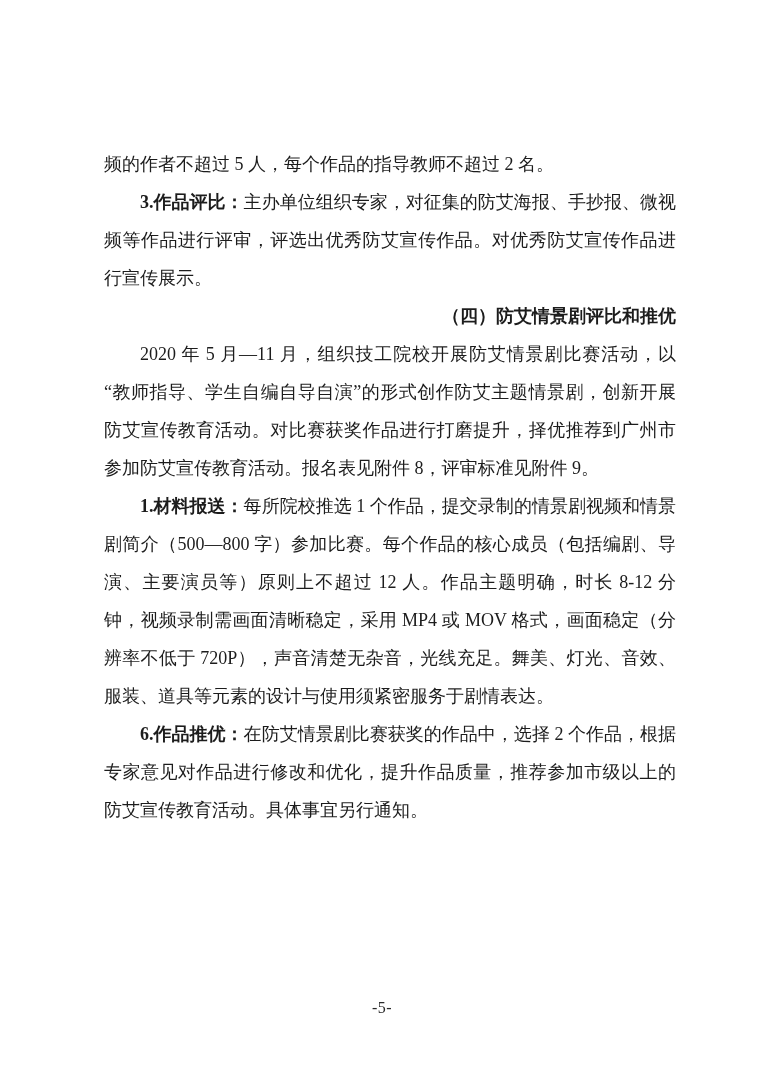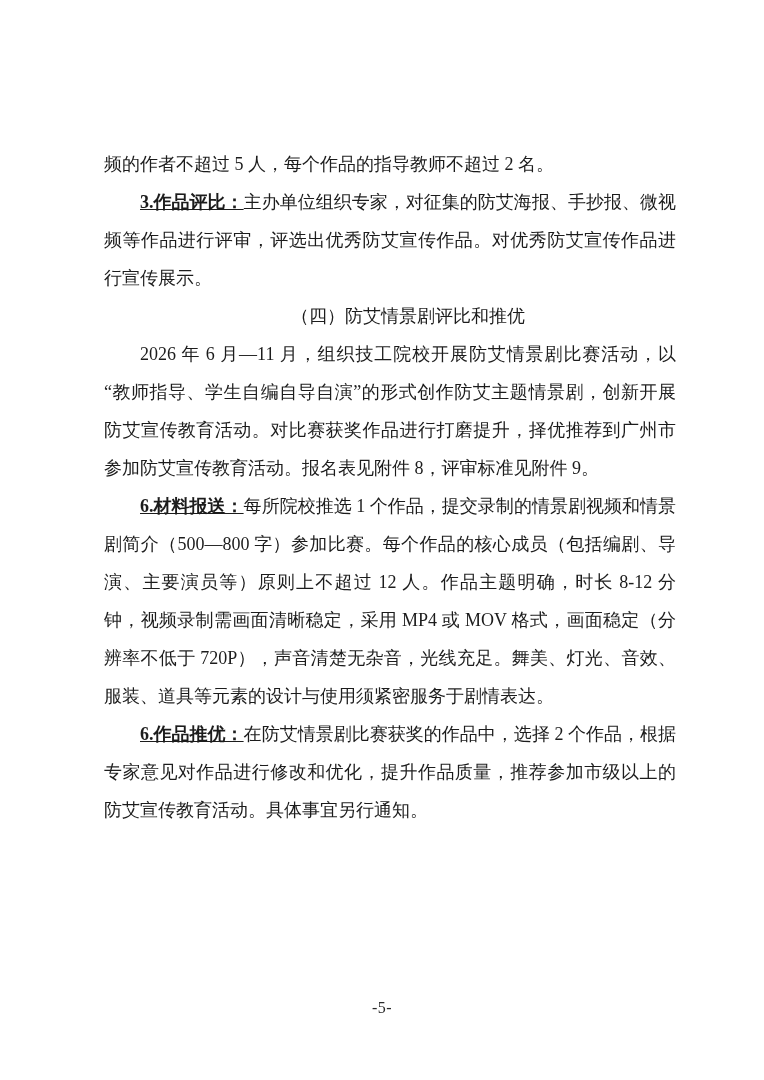--- a/index.html
+++ b/index.html
@@ -30,26 +30,25 @@
     text-align: justify;
   }
   .doc-content p {
     margin: 0;
     padding: 0;
   }
   .doc-content p.indent {
     text-indent: 2em;
   }
   .doc-content p.heading {
-    font-weight: normal;
-    text-align: center;
+    font-weight: bold;
+    text-align: right;
   }
   .doc-content b.lead {
     font-weight: bold;
-    text-decoration: underline;
   }
   .page-number {
     position: absolute;
     top: 998px;
     left: 0;
     width: 764px;
     text-align: center;
     font-size: 16px;
     line-height: 20px;
     color: #2a2a2a;
@@ -57,18 +56,18 @@
   }
 </style>
 </head>
 <body>
 
 <div class="page">
   <div class="doc-content" id="doc-content">
       <p class="body">频的作者不超过 5 人，每个作品的指导教师不超过 2 名。</p>
       <p class="body indent"><b class="lead">3.作品评比：</b>主办单位组织专家，对征集的防艾海报、手抄报、微视频等作品进行评审，评选出优秀防艾宣传作品。对优秀防艾宣传作品进行宣传展示。</p>
       <p class="heading indent">（四）防艾情景剧评比和推优</p>
-      <p class="body indent">2026 年 6 月—11 月，组织技工院校开展防艾情景剧比赛活动，以“教师指导、学生自编自导自演”的形式创作防艾主题情景剧，创新开展防艾宣传教育活动。对比赛获奖作品进行打磨提升，择优推荐到广州市参加防艾宣传教育活动。报名表见附件 8，评审标准见附件 9。</p>
-      <p class="body indent"><b class="lead">6.材料报送：</b>每所院校推选 1 个作品，提交录制的情景剧视频和情景剧简介（500—800 字）参加比赛。每个作品的核心成员（包括编剧、导演、主要演员等）原则上不超过 12 人。作品主题明确，时长 8-12 分钟，视频录制需画面清晰稳定，采用 MP4 或 MOV 格式，画面稳定（分辨率不低于 720P），声音清楚无杂音，光线充足。舞美、灯光、音效、服装、道具等元素的设计与使用须紧密服务于剧情表达。</p>
+      <p class="body indent">2020 年 5 月—11 月，组织技工院校开展防艾情景剧比赛活动，以“教师指导、学生自编自导自演”的形式创作防艾主题情景剧，创新开展防艾宣传教育活动。对比赛获奖作品进行打磨提升，择优推荐到广州市参加防艾宣传教育活动。报名表见附件 8，评审标准见附件 9。</p>
+      <p class="body indent"><b class="lead">1.材料报送：</b>每所院校推选 1 个作品，提交录制的情景剧视频和情景剧简介（500—800 字）参加比赛。每个作品的核心成员（包括编剧、导演、主要演员等）原则上不超过 12 人。作品主题明确，时长 8-12 分钟，视频录制需画面清晰稳定，采用 MP4 或 MOV 格式，画面稳定（分辨率不低于 720P），声音清楚无杂音，光线充足。舞美、灯光、音效、服装、道具等元素的设计与使用须紧密服务于剧情表达。</p>
       <p class="body indent"><b class="lead">6.作品推优：</b>在防艾情景剧比赛获奖的作品中，选择 2 个作品，根据专家意见对作品进行修改和优化，提升作品质量，推荐参加市级以上的防艾宣传教育活动。具体事宜另行通知。</p>
     </div>
   <div class="page-number">-5-</div>
 </div>
 
 </body></html>

